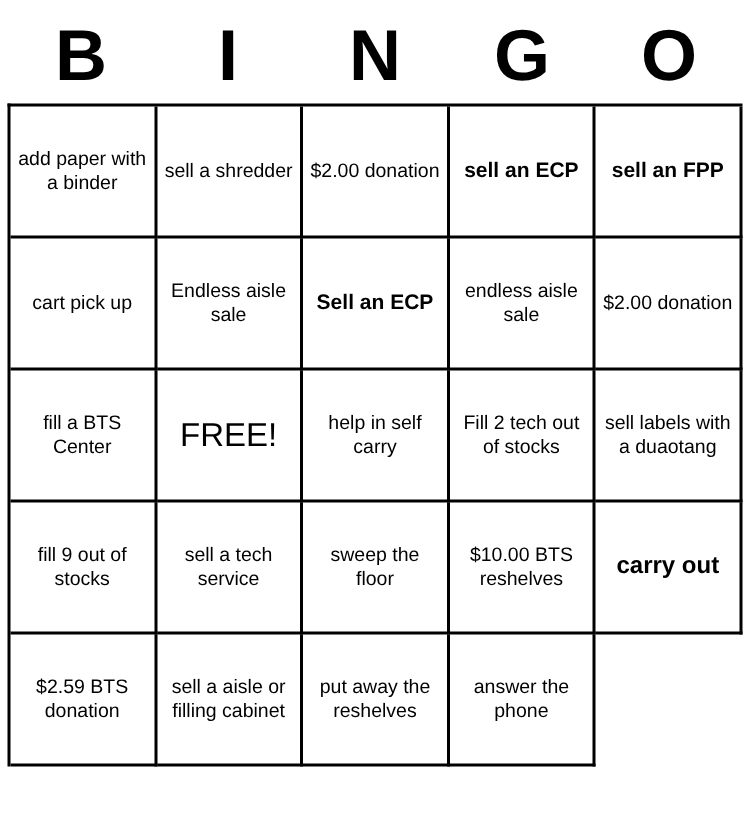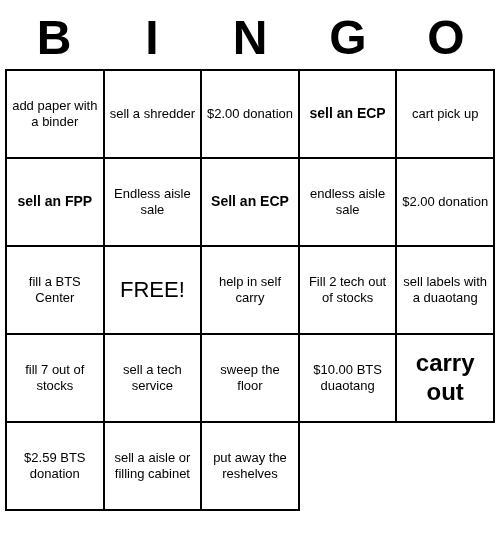--- a/index.html
+++ b/index.html
@@ -54,21 +54,21 @@
       display: flex;
       align-items: center;
       justify-content: center;
       text-align: center;
       padding: 4px;
       font-size: 13px;
       line-height: 1.2;
     }
 
     .bingo-cell.large-text {
-      font-size: 24px;
+      font-size: 16px;
       font-weight: bold;
       text-align: center;
     }
 
     .bingo-cell.free-space {
       font-size: 22px;
       font-weight: normal;
     }
 
     .bingo-cell.medium-text {
@@ -85,33 +85,34 @@
       <div class="header-cell">I</div>
       <div class="header-cell">N</div>
       <div class="header-cell">G</div>
       <div class="header-cell">O</div>
     </div>
   <div id="bingo-grid">
   <div class="bingo-cell">add paper with a binder</div>
       <div class="bingo-cell">sell a shredder</div>
       <div class="bingo-cell">$2.00 donation</div>
       <div class="bingo-cell medium-text">sell an ECP</div>
+      <div class="bingo-cell medium-text">sell an FPP</div>
       <div class="bingo-cell">cart pick up</div>
-      <div class="bingo-cell medium-text">sell an FPP</div>
       <div class="bingo-cell">Endless aisle sale</div>
       <div class="bingo-cell medium-text">Sell an ECP</div>
       <div class="bingo-cell">endless aisle sale</div>
       <div class="bingo-cell">$2.00 donation</div>
       <div class="bingo-cell">fill a BTS Center</div>
       <div class="bingo-cell free-space">FREE!</div>
       <div class="bingo-cell">help in self carry</div>
       <div class="bingo-cell">Fill 2 tech out of stocks</div>
       <div class="bingo-cell">sell labels with a duaotang</div>
-      <div class="bingo-cell">fill 7 out of stocks</div>
+      <div class="bingo-cell">fill 9 out of stocks</div>
       <div class="bingo-cell">sell a tech service</div>
       <div class="bingo-cell">sweep the floor</div>
-      <div class="bingo-cell">$10.00 BTS duaotang</div>
+      <div class="bingo-cell">$10.00 BTS reshelves</div>
       <div class="bingo-cell large-text">carry out</div>
       <div class="bingo-cell">$2.59 BTS donation</div>
       <div class="bingo-cell">sell a aisle or filling cabinet</div>
       <div class="bingo-cell">put away the reshelves</div>
+      <div class="bingo-cell">answer the phone</div>
     </div>
 </div>
 
 </body></html>

